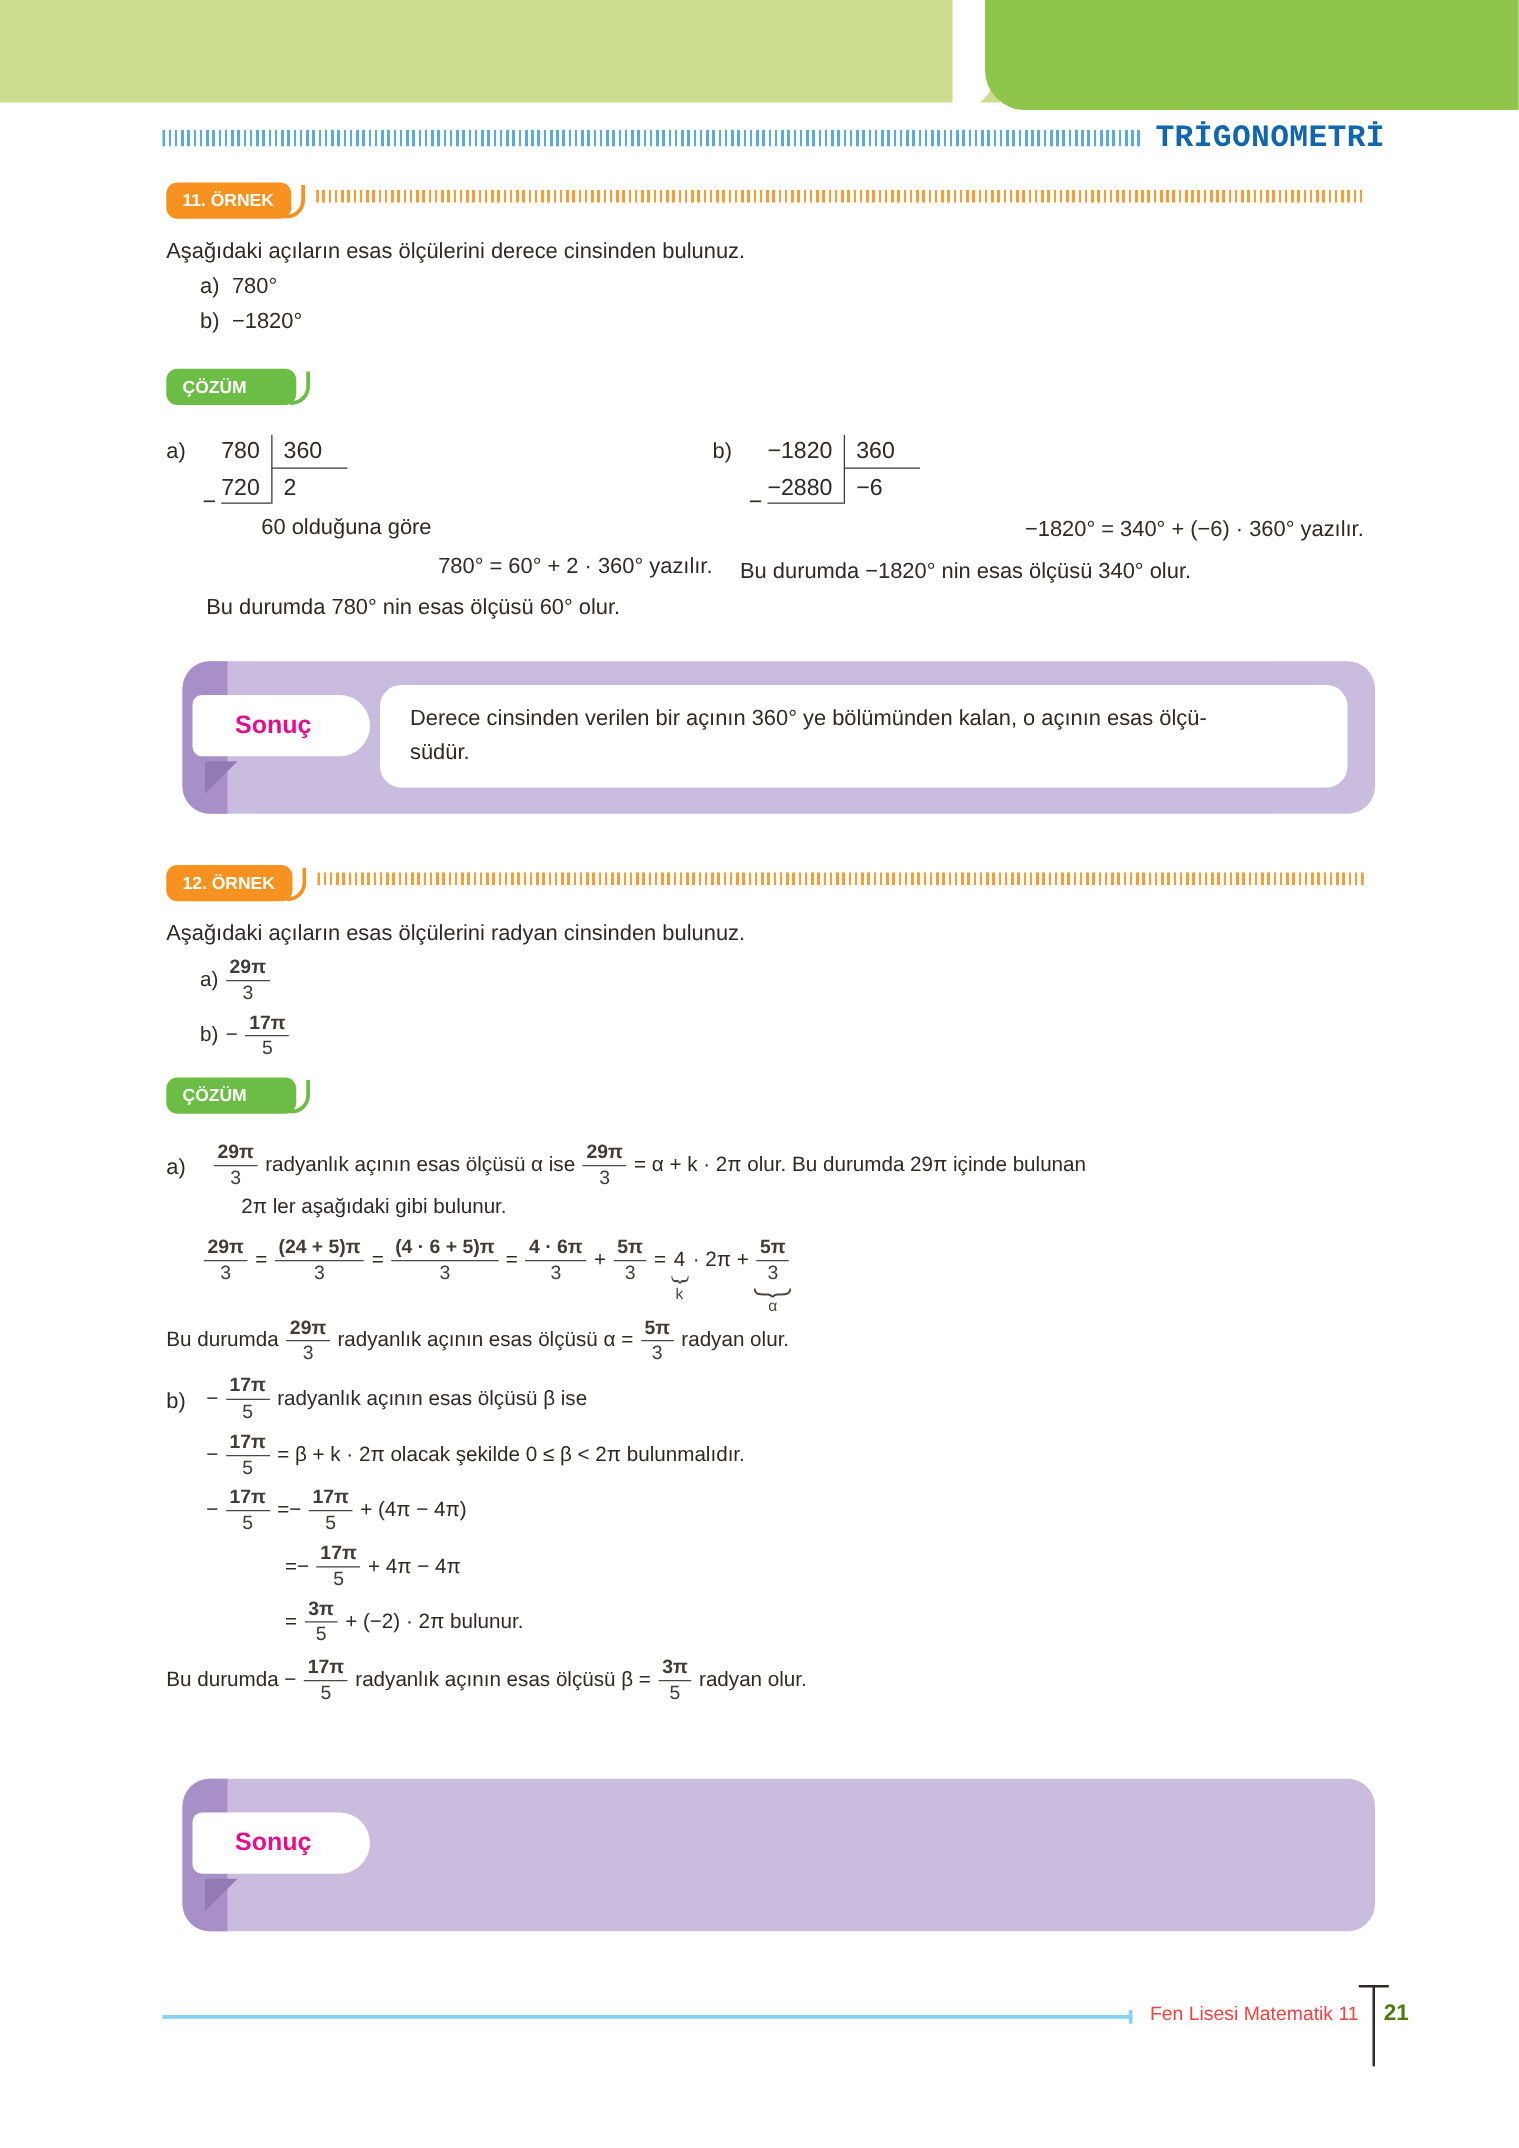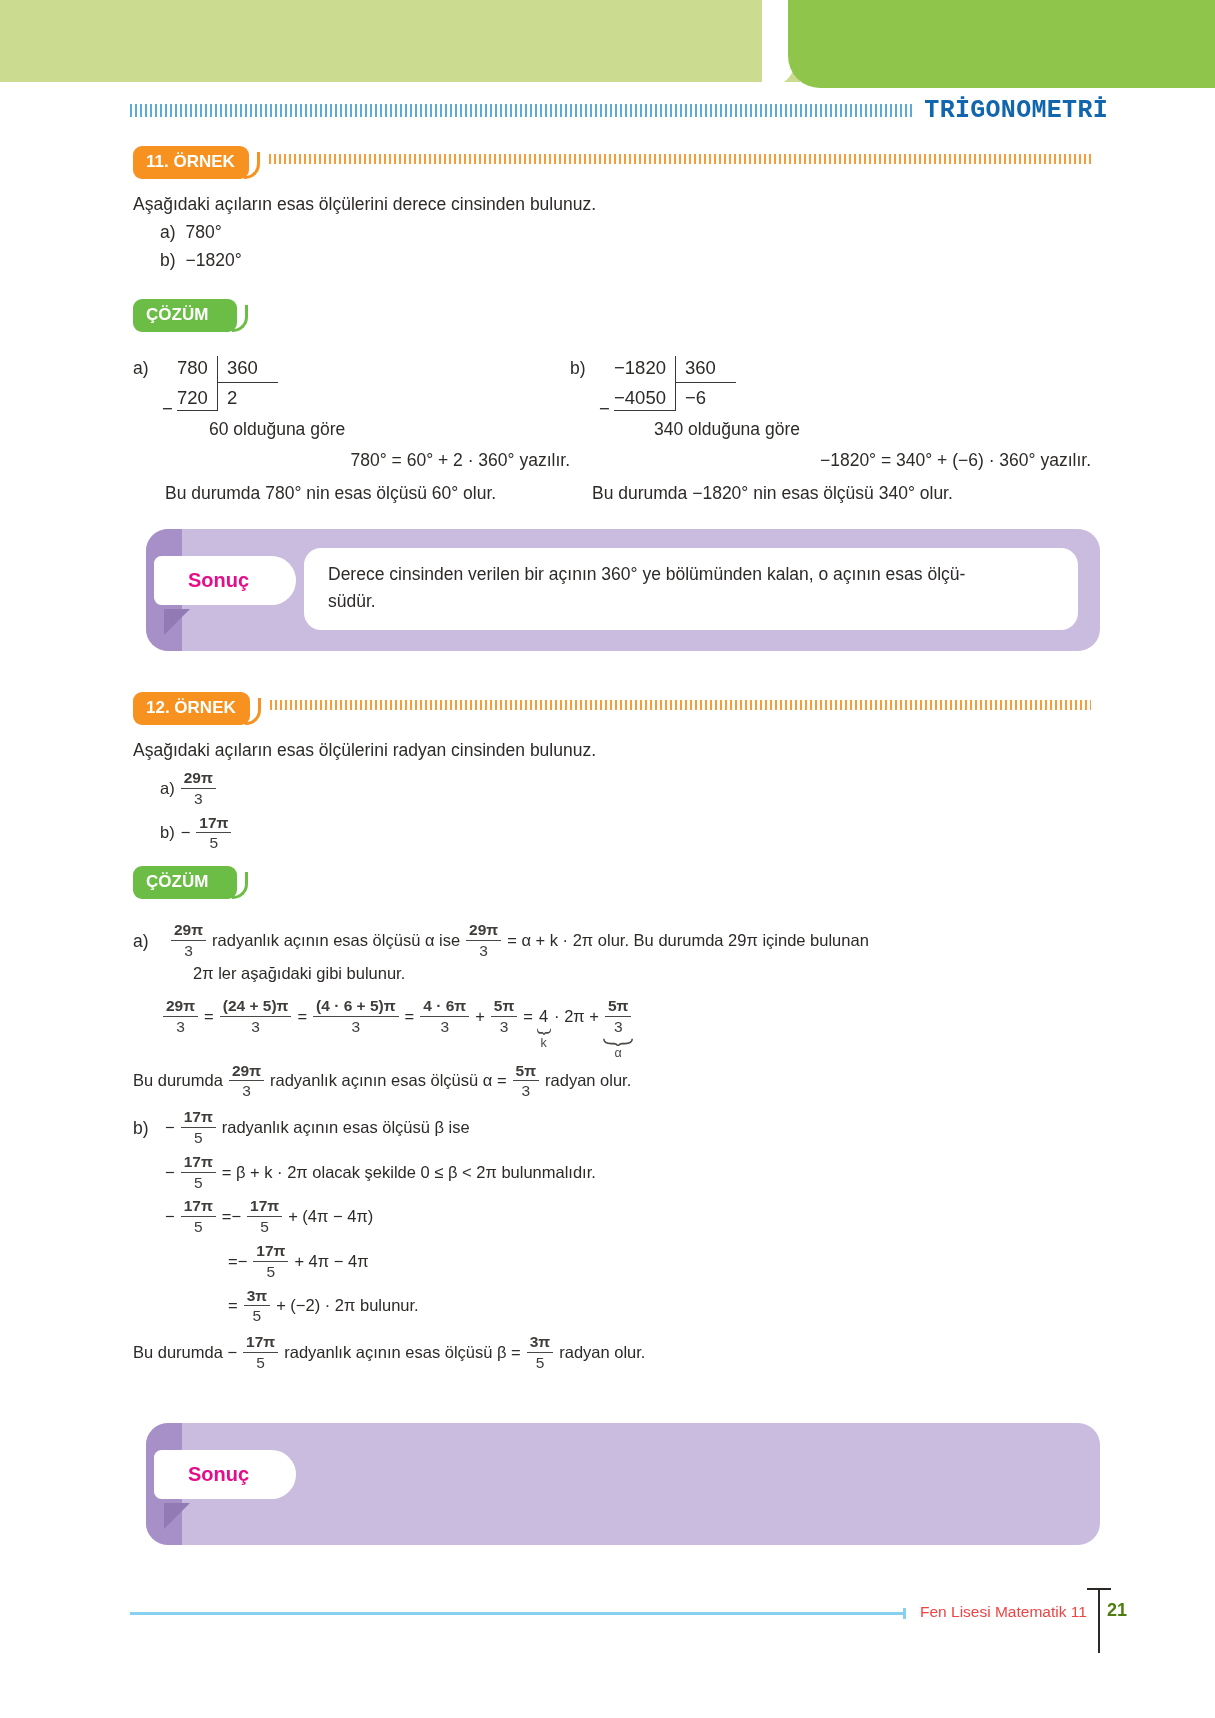--- a/index.html
+++ b/index.html
@@ -15,21 +15,21 @@
                border-bottom-left-radius:32px; }
 
   
   .chapter-row { position:absolute; top:96px; left:130px; width:978px; display:flex; align-items:center; gap:10px;font-family:Liberation Mono, monospace; }
   .dots { display:inline-block; }
   .dots.blue { flex:1; height:13px;
      background:repeating-linear-gradient(90deg,#58abdc 0 2px, transparent 2px 5px); }
   .chapter-title { font-size:25px; font-weight:bold; color:#1166ae; letter-spacing:0.3px; white-space:nowrap; }
 
   
-  .badge { position:relative; display:inline-block; color:#fff; font-weight:bold; font-size:17px;
+  .badge { position:relative; display:inline-block; color:#fff; font-weight:bold; font-size:14px;
            padding:6px 14px 7px 13px; border-radius:9px; white-space:nowrap; }
   .badge.orange { background:#f79220; }
   .badge.green  { background:#6cbd45; min-width:104px; }
   .badge::after { content:""; position:absolute; right:-11px; bottom:0px; width:13px; height:24px;
            border-right:3.5px solid; border-bottom:3.5px solid; border-bottom-right-radius:15px; }
   .badge.orange::after { border-color:#f79220; }
   .badge.green::after  { border-color:#6cbd45; }
   .badge-row { display:flex; align-items:center; }
   .dots.orange { flex:1; height:10px; margin-left:20px; margin-top:-8px;
      background:repeating-linear-gradient(90deg,#f89c38 0 2px, transparent 2px 5px); }
@@ -150,25 +150,24 @@
       <p class="p-equation">780° = 60° + 2 · 360° yazılır.</p>
       <p class="p-conclusion">Bu durumda 780° nin esas ölçüsü 60° olur.</p>
     </div>
 
     <div class="sol-col sol-col-b">
       <div class="sol-row">
         <span class="sol-label">b)</span>
         <div class="longdiv">
           <span class="ld-dd">−1820</span>
           <span class="ld-dv">360</span>
-          <span class="ld-pr"><span class="ld-minus">−</span><span>−4050</span></span>
+          <span class="ld-pr"><span class="ld-minus">−</span><span>−2880</span></span>
           <span class="ld-qt">−6</span>
         </div>
       </div>
-      <p class="p-remainder">340 olduğuna göre</p>
       <p class="p-equation">−1820° = 340° + (−6) · 360° yazılır.</p>
       <p class="p-conclusion">Bu durumda −1820° nin esas ölçüsü 340° olur.</p>
     </div>
   </div>
 </div>
 
 <div class="sonuc" style="top:529px;">
   <div class="sonuc-accent"></div>
   <div class="sonuc-fold"></div>
   <div class="sonuc-tab">Sonuç</div>

